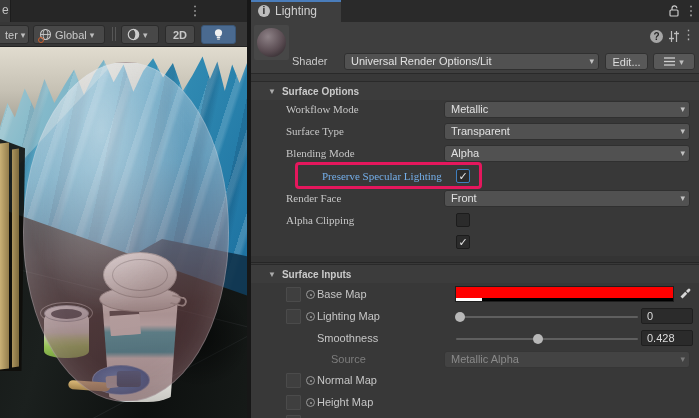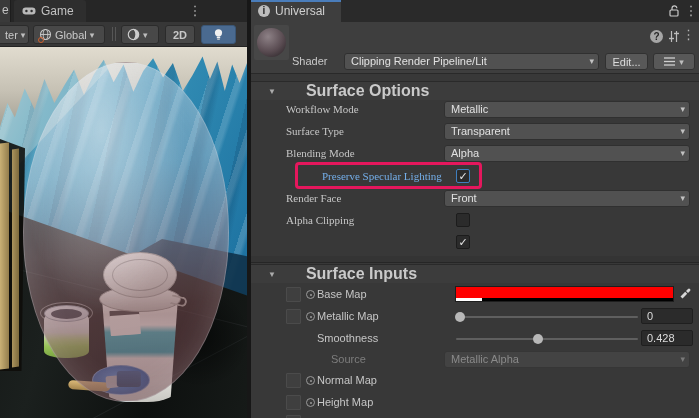--- a/index.html
+++ b/index.html
@@ -116,21 +116,21 @@
   .btn-list { left:402px; width:42px; }
 
   .ddl { position:relative; height:17px; background:#515151; border:1px solid #303030; border-radius:3px;
       color:#e1e1e1; line-height:15px; padding-left:6px; overflow:hidden; white-space:nowrap; }
   .ddl .arr { position:absolute; right:4px; top:0; font-size:9px; color:#c2c2c2; line-height:15px; }
   .ddl.disabled { background:#434343; color:#8a8a8a; border-color:#363636; }
   .ddl.disabled .arr { color:#7a7a7a; }
 
   .sec-head { position:absolute; left:0; width:448px; height:19px; background:#3c3c3c; border-top:1px solid #2a2a2a;
       display:flex; align-items:center; gap:6px; padding-left:17px; }
-  .sec-title { font-weight:bold; font-size:16px; color:#cacaca;margin-left:24px; }
+  .sec-title { font-weight:bold; font-size:10px; color:#cacaca; }
   .fold { font-size:8px; color:#ababab; }
 
   .row { position:absolute; left:0; width:448px; height:18px; }
   .row-label { position:absolute; left:35px; top:0; line-height:17px; color:#c6c6c6;font-family:Liberation Serif, serif; }
   .row-ddl { position:absolute; left:193px; right:9px; top:0; }
   .cbx { position:absolute; left:205px; top:1px; width:14px; height:14px; background:#2b2b2b;
       border:1px solid #1c1c1c; border-radius:2px; color:#e8e8e8; font-size:11px; line-height:13px; text-align:center; }
   .cbx.focus { border-width:1px; }
   .annotation { position:absolute; left:44px; top:-6px; width:187px; height:27px; border:3px solid #e5175d; border-radius:4px; pointer-events:none; }
   .sep-band { position:absolute; left:0; top:256px; width:448px; height:7px; background:#343434; border-bottom:1px solid #262626; }
@@ -155,30 +155,20 @@
   svg { display:block; }
 </style>
 </head>
 <body>
 
 <div class="app">
 
   <div class="game-pane">
     <div class="g-tabbar">
       <div class="g-tab-partial">e</div>
-      <div class="g-tab">
-        <span>
-          <svg width="14" height="10" viewBox="0 0 14 10">
-              <rect x="0.5" y="1.5" width="13" height="7" rx="3.2" fill="#b9b9b9"></rect>
-              <circle cx="4.4" cy="5" r="1.2" fill="#2e2e2e"></circle>
-              <circle cx="9.6" cy="5" r="1.2" fill="#2e2e2e"></circle>
-            </svg>
-        </span>
-        <span>Game</span>
-      </div>
       <div class="g-kebab">⋮</div>
     </div>
 
     <div class="g-toolbar">
       <div class="tb-btn" style="left:-19px;width:48px;border-radius:0 3px 3px 0;">
         <span style="margin-left:18px">ter</span>
         <span class="tb-arrow">▾</span>
       </div>
       <div class="tb-btn" style="left:33px;width:72px;">
         <span class="icon-globe-wrap">
@@ -253,21 +243,21 @@
       <div class="layer sphere"></div>
     </div>
   </div>
 
   <div class="splitter"></div>
 
   <div class="inspector">
     <div class="i-tabbar">
       <div class="i-tab">
         <span class="mat-help" style="position:static;background:#bdbdbd;width:12px;height:12px;line-height:12px;border-radius:50%;">i</span>
-        <span>Universal</span>
+        <span>Lighting</span>
       </div>
       <div class="i-tab-accent" style="background: rgb(74, 125, 187);"></div>
       <div class="i-lock">
         <svg width="14" height="14" viewBox="0 0 14 14">
             <rect x="3" y="6" width="8" height="6" rx="1" fill="none" stroke="#c9c9c9" stroke-width="1.2"></rect>
             <path d="M5 6 V4.2 A2.4 2.4 0 0 1 9.8 4.2" fill="none" stroke="#c9c9c9" stroke-width="1.2"></path>
           </svg>
       </div>
       <div class="i-kebab">⋮</div>
     </div>
@@ -281,21 +271,21 @@
         <svg width="13" height="13" viewBox="0 0 13 13">
             <line x1="4.5" y1="1" x2="4.5" y2="12" stroke="#bdbdbd" stroke-width="1.2"></line>
             <line x1="9.5" y1="1" x2="9.5" y2="12" stroke="#bdbdbd" stroke-width="1.2"></line>
             <line x1="2" y1="8.5" x2="7" y2="8.5" stroke="#bdbdbd" stroke-width="1.4"></line>
             <line x1="7" y1="3.5" x2="12" y2="3.5" stroke="#bdbdbd" stroke-width="1.4"></line>
           </svg>
       </div>
       <div class="mat-kebab">⋮</div>
       <div class="shader-label">Shader</div>
       <div class="ddl shader-ddl">
-        <span>Clipping Render Pipeline/Lit</span>
+        <span>Universal Render Options/Lit</span>
         <span class="arr">▾</span>
       </div>
       <div class="btn btn-edit">
         <span>Edit...</span>
       </div>
       <div class="btn btn-list">
         <span>
           <svg width="11" height="9" viewBox="0 0 11 9">
               <line x1="0" y1="1" x2="11" y2="1" stroke="#cfcfcf" stroke-width="1.3"></line>
               <line x1="0" y1="4.5" x2="11" y2="4.5" stroke="#cfcfcf" stroke-width="1.3"></line>
@@ -378,21 +368,21 @@
         <svg width="12" height="12" viewBox="0 0 12 12">
             <path d="M1.5 10.5 L6.2 5.8 L8.2 7.8 L3.5 12.5 Z" fill="#d8d8d8" transform="translate(0,-2)"></path>
             <path d="M7 3 L9 1 A1.4 1.4 0 0 1 11 3 L9 5 Z" fill="#d8d8d8"></path>
           </svg>
       </div>
     </div>
 
     <div class="row" style="top:308px">
       <div class="tex-slot"></div>
       <div class="picker"></div>
-      <div class="map-label">Metallic Map</div>
+      <div class="map-label">Lighting Map</div>
       <div class="slider">
         <div class="slider-handle" style="left: 0%;"></div>
       </div>
       <div class="vfield">0</div>
     </div>
 
     <div class="row" style="top:330px">
       <div class="map-label sub-label">Smoothness</div>
       <div class="slider">
         <div class="slider-handle" style="left: 42.8%;"></div>

